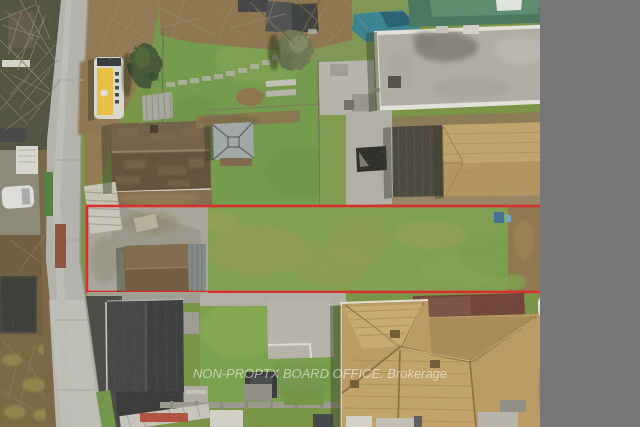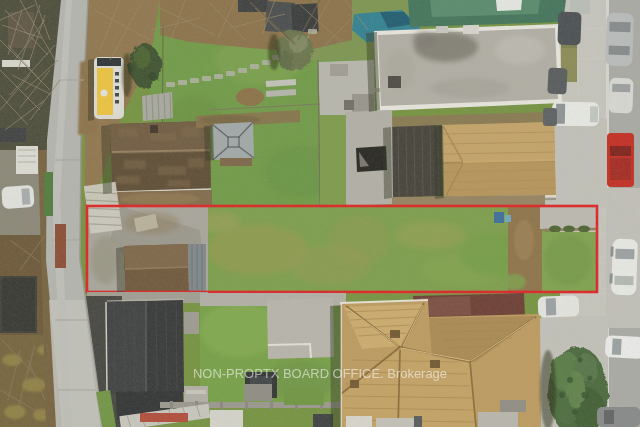--- a/index.html
+++ b/index.html
@@ -1,16 +1,16 @@
 <!DOCTYPE html>
 <html><head>
 <meta charset="utf-8">
 <style>
   html,body{margin:0;padding:0;background:#777;}
-  #stage{width:640px;height:427px;position:relative;overflow:hidden;font-family:"Liberation Sans",sans-serif;}
+  #stage{width:540px;height:427px;position:relative;overflow:hidden;font-family:"Liberation Sans",sans-serif;font-style:italic;}
 </style>
 </head>
 <body>
 <div id="stage">
 <svg width="640" height="427" viewBox="0 0 640 427" xmlns="http://www.w3.org/2000/svg">
 <defs>
   <filter id="rough" x="-15%" y="-15%" width="130%" height="130%">
     <feTurbulence type="fractalNoise" baseFrequency="0.12" numOctaves="3" seed="11" result="n"></feTurbulence>
     <feDisplacementMap in="SourceGraphic" in2="n" scale="7"></feDisplacementMap>
   </filter>

